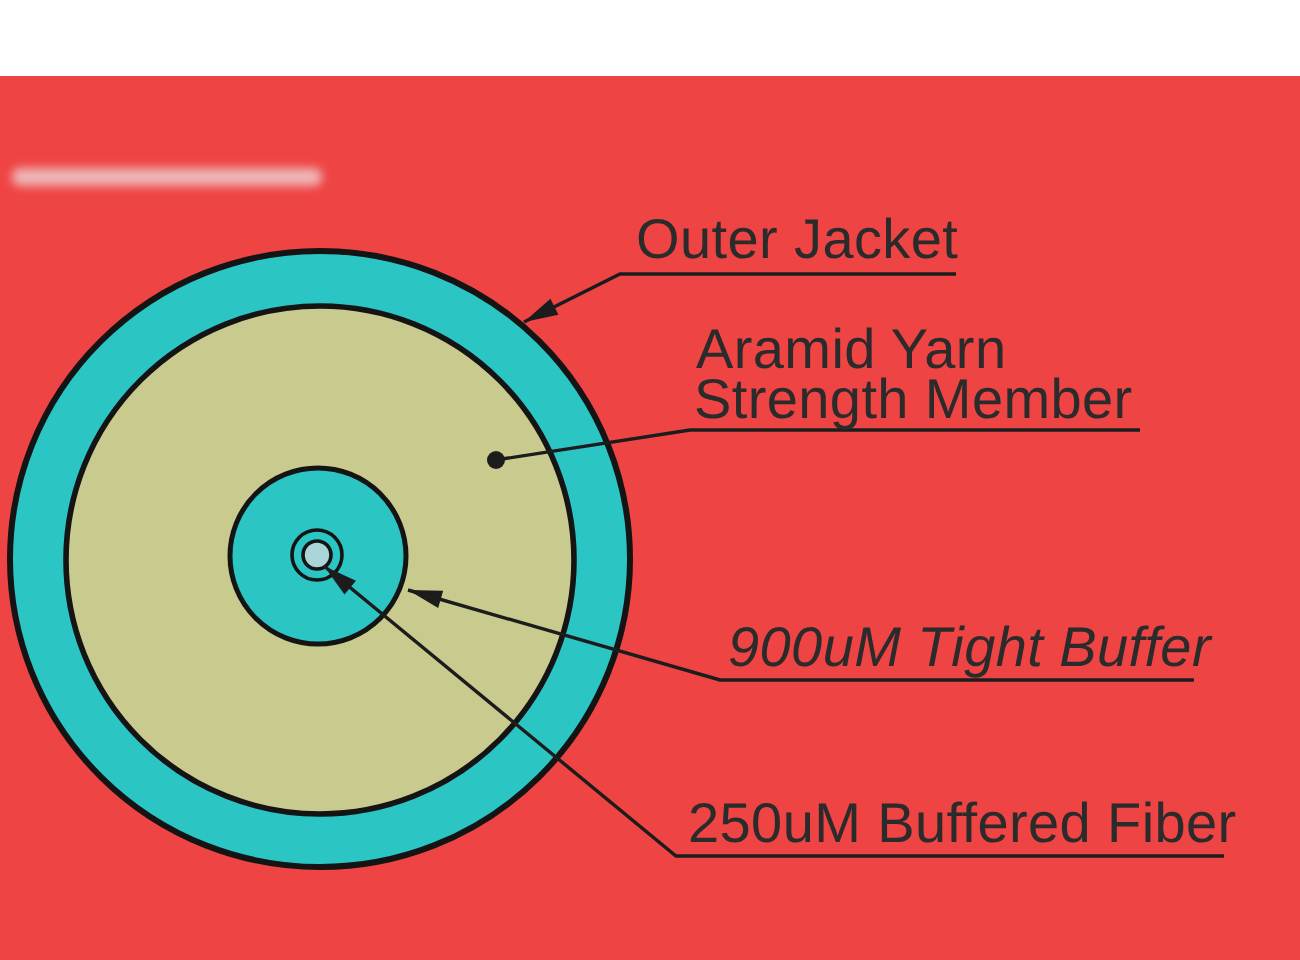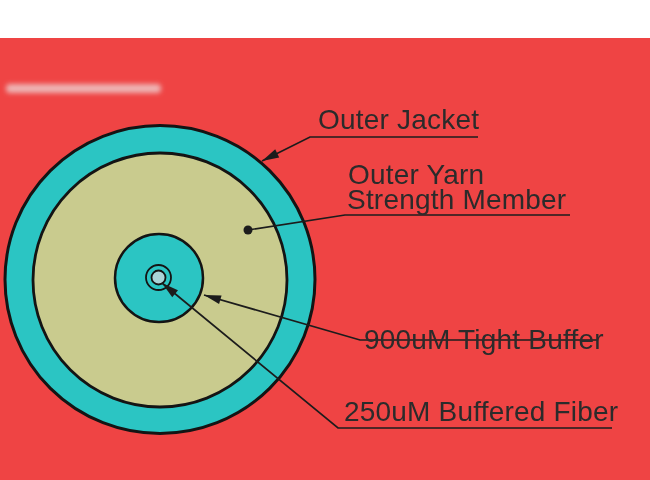--- a/index.html
+++ b/index.html
@@ -59,21 +59,21 @@
     <path d="M570,177 L345,177 L248,192" fill="none" stroke="#1c1c1c" stroke-width="1.7"></path>
     <circle cx="248" cy="192" r="4.5" fill="#1c1c1c"></circle>
 
     <path d="M597,302 L360,302 L204,257" fill="none" stroke="#1c1c1c" stroke-width="1.7" marker-end="url(#arrow)"></path>
 
     <path d="M612,390 L338,390 L162,245" fill="none" stroke="#1c1c1c" stroke-width="1.7" marker-end="url(#arrow)"></path>
   </svg>
 
   <div class="label" style="left:318px; top:68px;">Outer Jacket</div>
 
-  <div class="label" style="left:348px; top:123px;">Outer Yarn</div>
+  <div class="label" style="left:348px; top:123px;">Aramid Yarn</div>
 
   <div class="label" style="left:347px; top:148px;">Strength Member</div>
 
-  <div class="label" style="left:364px; top:288px;">900uM Tight Buffer</div>
+  <div class="label" style="left:364px; top:272px;font-style:italic;">900uM Tight Buffer</div>
 
   <div class="label" style="left:344px; top:360px;">250uM Buffered Fiber</div>
 
 </div>
 
 </body></html>

